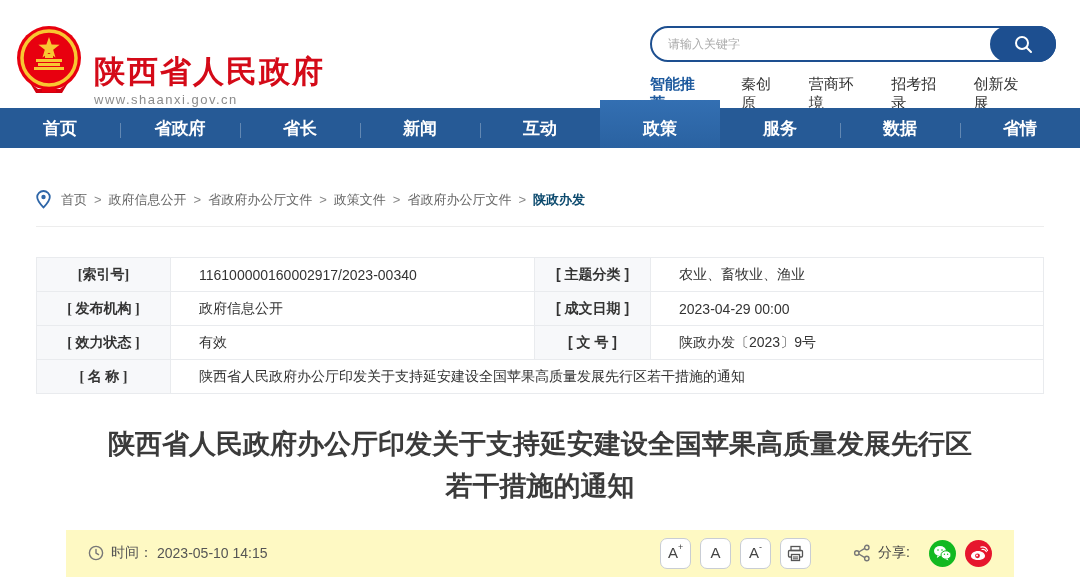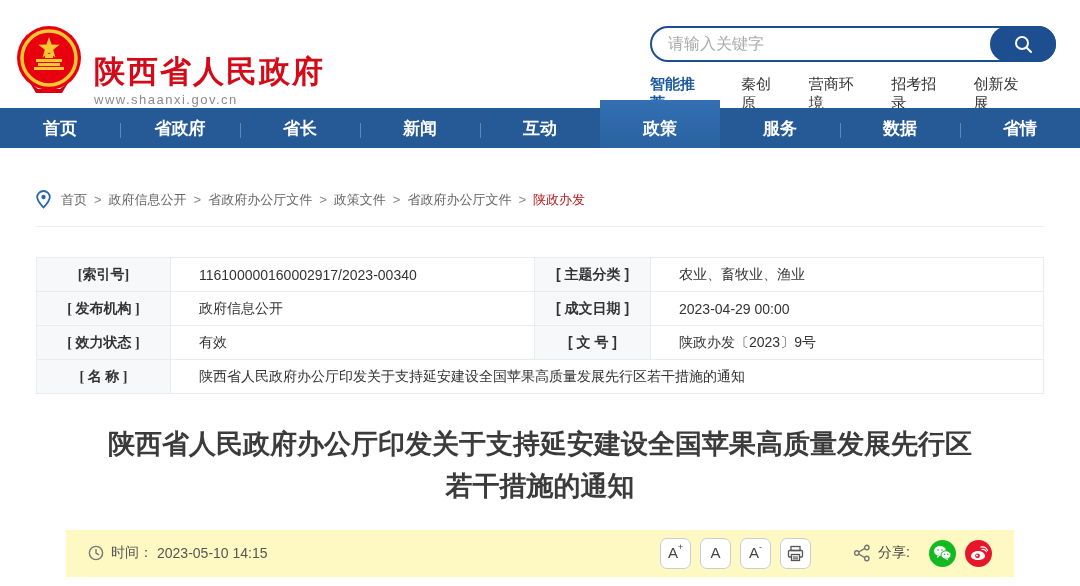--- a/index.html
+++ b/index.html
@@ -10,21 +10,21 @@
   
   .header { height:100px; position:relative; background:#fff; }
   .logo-group { position:absolute; left:16px; top:13px; display:flex; align-items:center; }
   .emblem { width:66px; height:70px; }
   .site-text { margin-left:12px;margin-top:40px; }
   .site-name { font-size:31px; font-weight:bold; color:#d40a18; letter-spacing:2px; line-height:1.2; }
   .site-url { font-size:13px; color:#8b8b8b; letter-spacing:1.5px; margin-top:2px; }
 
   .search-area { position:absolute; right:24px; top:26px; width:406px; }
   .search-box { height:36px; border:2px solid #1d4f90; border-radius:19px; position:relative; background:#fff; display:flex; align-items:center; }
-  .search-input { flex:1; border:none; outline:none; background:transparent; padding:0 70px 0 16px; font-size:16px; color:#0f172a; font-family:inherit; }
+  .search-input { flex:1; border:none; outline:none; background:transparent; padding:0 70px 0 16px; font-size:12px; color:#0f172a; font-family:inherit; }
   .search-input::placeholder { color:#aaa; }
   .search-btn { position:absolute; right:-2px; top:-2px; height:36px; width:66px; border:none; border-radius:18px; background:#1d4f90; display:flex; align-items:center; justify-content:center; cursor:pointer; }
   .recommend { margin-top:13px; display:flex; align-items:center; font-size:15px; }
   .recommend-label { color:#1e5a9e; font-weight:bold; margin-right:18px; }
   .recommend a { color:#333; text-decoration:none; margin-right:24px; cursor:pointer; }
 
   
   .nav { position:relative; height:48px; }
   .nav-bar-bg { position:absolute; left:0; right:0; top:8px; bottom:0; background:#265a96; }
   .nav-items { position:relative; display:flex; height:100%; }
@@ -32,21 +32,21 @@
   .nav-item:not(:first-child)::before { content:""; position:absolute; left:0; top:23px; height:15px; width:1px; background:rgba(255,255,255,.28); }
   .nav-item.active { background:linear-gradient(180deg,#34700_0,#2f6bad 0,#2a63a2 100%); background:linear-gradient(180deg,#336fb2,#2a62a1); padding-top:8px; }
   .nav-item.active::before, .nav-item.active + .nav-item::before { display:none; }
 
   
   .content { padding:0 36px; }
   .breadcrumb { margin-top:42px; padding-bottom:17px; border-bottom:1px solid #ededed; display:flex; align-items:center; font-size:13px; color:#666; }
   .breadcrumb .pin { margin-right:10px; display:flex; }
   .breadcrumb span { margin-right:7px; cursor:pointer; }
   .breadcrumb .sep { color:#888; cursor:default; }
-  .breadcrumb .current { color:#b91c1c; font-weight:normal; cursor:default; }
+  .breadcrumb .current { color:#0c4a6e; font-weight:bold; cursor:default; }
 
   table.meta { width:100%; border-collapse:collapse; margin-top:30px; font-size:14px; color:#333; }
   table.meta td { border:1px solid #e9ebee; height:34px; }
   td.lbl { background:#f7f8fa; text-align:center; font-weight:bold; color:#333; }
   td.lbl.c1 { width:134px;font-family:Liberation Serif, serif; }
   td.lbl.c3 { width:116px; }
   td.val { padding-left:28px; }
   td.val.c2 { width:364px; }
 
   .article-title { margin:30px auto 0; width:880px; text-align:center; font-size:27px; font-weight:600; color:#3b3b3b; line-height:1.55; }

